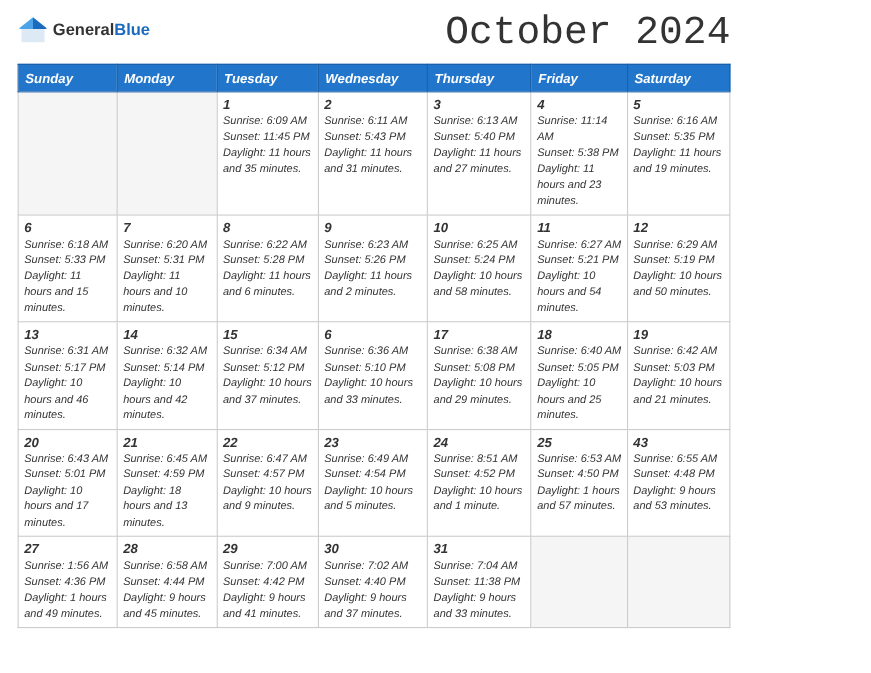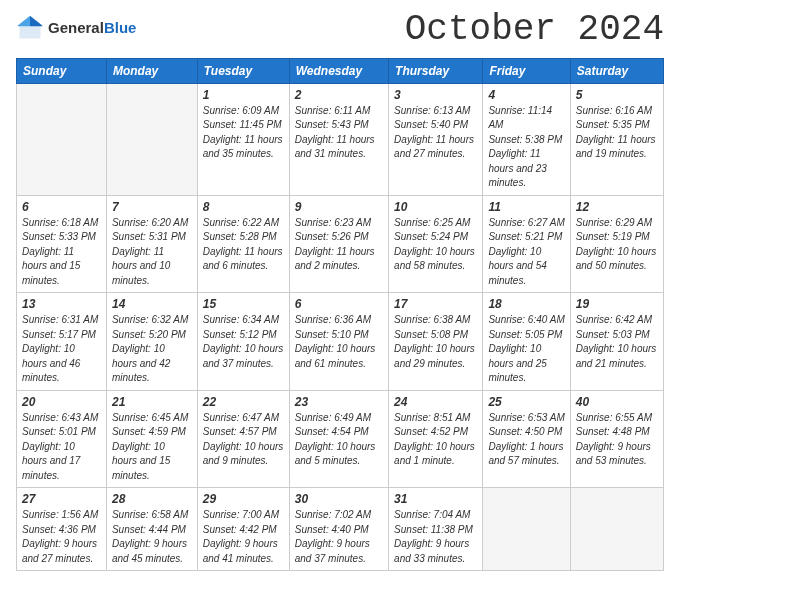--- a/index.html
+++ b/index.html
@@ -227,38 +227,38 @@
             <div class="day-info">
               <div>Sunrise: 6:31 AM</div>
               <div>Sunset: 5:17 PM</div>
               <div>Daylight: 10 hours and 46 minutes.</div>
             </div>
           </td>
           <td>
             <span class="day-number">14</span>
             <div class="day-info">
               <div>Sunrise: 6:32 AM</div>
-              <div>Sunset: 5:20 PM</div>
+              <div>Sunset: 5:14 PM</div>
               <div>Daylight: 10 hours and 42 minutes.</div>
             </div>
           </td>
           <td>
             <span class="day-number">15</span>
             <div class="day-info">
               <div>Sunrise: 6:34 AM</div>
               <div>Sunset: 5:12 PM</div>
               <div>Daylight: 10 hours and 37 minutes.</div>
             </div>
           </td>
           <td>
             <span class="day-number">6</span>
             <div class="day-info">
               <div>Sunrise: 6:36 AM</div>
               <div>Sunset: 5:10 PM</div>
-              <div>Daylight: 10 hours and 61 minutes.</div>
+              <div>Daylight: 10 hours and 33 minutes.</div>
             </div>
           </td>
           <td>
             <span class="day-number">17</span>
             <div class="day-info">
               <div>Sunrise: 6:38 AM</div>
               <div>Sunset: 5:08 PM</div>
               <div>Daylight: 10 hours and 29 minutes.</div>
             </div>
           </td>
@@ -286,21 +286,21 @@
               <div>Sunrise: 6:43 AM</div>
               <div>Sunset: 5:01 PM</div>
               <div>Daylight: 10 hours and 17 minutes.</div>
             </div>
           </td>
           <td>
             <span class="day-number">21</span>
             <div class="day-info">
               <div>Sunrise: 6:45 AM</div>
               <div>Sunset: 4:59 PM</div>
-              <div>Daylight: 10 hours and 15 minutes.</div>
+              <div>Daylight: 18 hours and 13 minutes.</div>
             </div>
           </td>
           <td>
             <span class="day-number">22</span>
             <div class="day-info">
               <div>Sunrise: 6:47 AM</div>
               <div>Sunset: 4:57 PM</div>
               <div>Daylight: 10 hours and 9 minutes.</div>
             </div>
           </td>
@@ -322,35 +322,35 @@
           </td>
           <td>
             <span class="day-number">25</span>
             <div class="day-info">
               <div>Sunrise: 6:53 AM</div>
               <div>Sunset: 4:50 PM</div>
               <div>Daylight: 1 hours and 57 minutes.</div>
             </div>
           </td>
           <td>
-            <span class="day-number">40</span>
+            <span class="day-number">43</span>
             <div class="day-info">
               <div>Sunrise: 6:55 AM</div>
               <div>Sunset: 4:48 PM</div>
               <div>Daylight: 9 hours and 53 minutes.</div>
             </div>
           </td>
         </tr>
         <tr>
           <td>
             <span class="day-number">27</span>
             <div class="day-info">
               <div>Sunrise: 1:56 AM</div>
               <div>Sunset: 4:36 PM</div>
-              <div>Daylight: 9 hours and 27 minutes.</div>
+              <div>Daylight: 1 hours and 49 minutes.</div>
             </div>
           </td>
           <td>
             <span class="day-number">28</span>
             <div class="day-info">
               <div>Sunrise: 6:58 AM</div>
               <div>Sunset: 4:44 PM</div>
               <div>Daylight: 9 hours and 45 minutes.</div>
             </div>
           </td>

